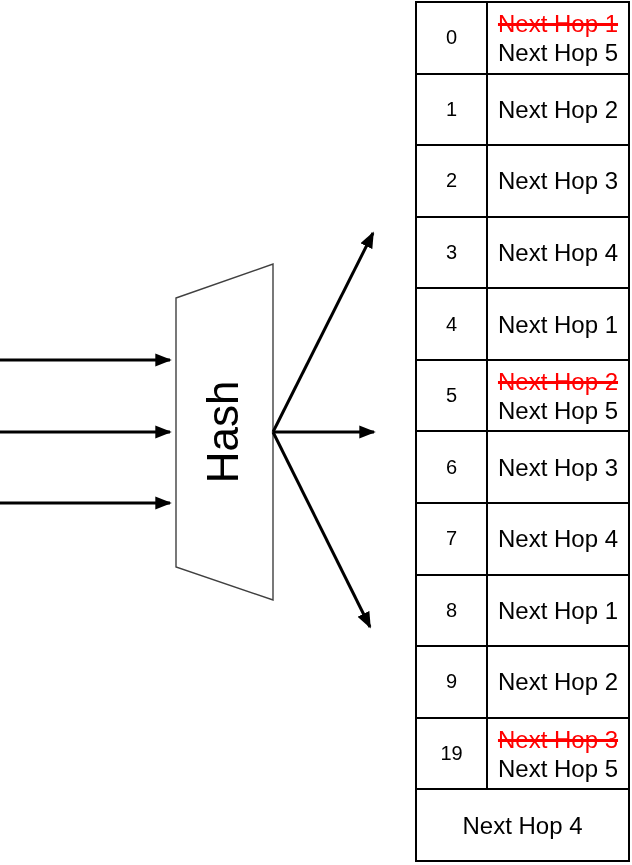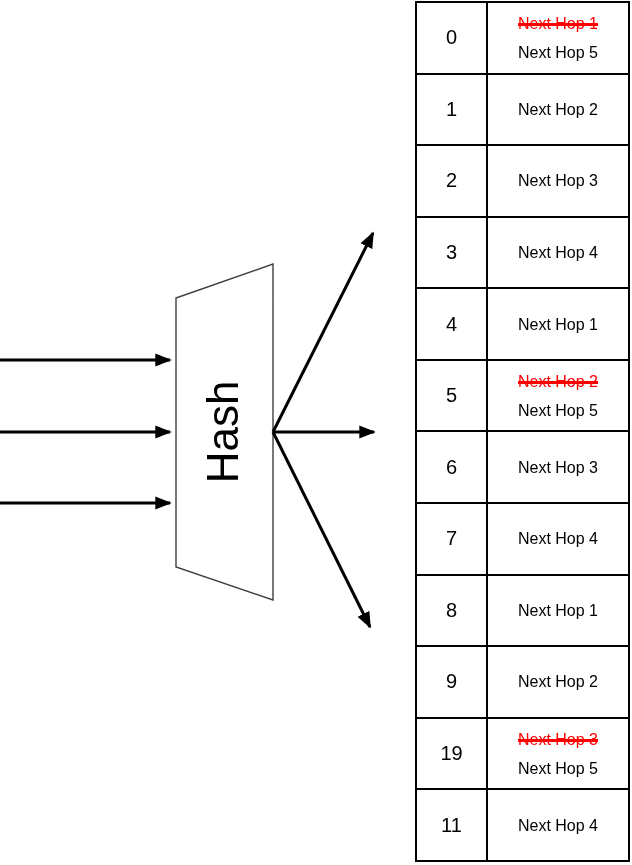--- a/index.html
+++ b/index.html
@@ -54,21 +54,21 @@
     justify-content: center;
     font-size: 20px;
     color: #000000;
   }
   .cell.val {
     flex: 1;
     display: flex;
     flex-direction: column;
     align-items: center;
     justify-content: center;
-    font-size: 16px;
+    font-size: 24px;
     color: #000000;
     line-height: 29px;
     text-align: center;
   }
   .old {
     color: #FF0000;
     text-decoration: line-through;
     text-decoration-thickness: 3px;
   }
   .hash-label-text {
@@ -177,20 +177,19 @@
 
     <div class="row">
       <div class="cell idx">19</div>
       <div class="cell val">
         <span class="old">Next Hop 3</span>
         <span class="new">Next Hop 5</span>
       </div>
     </div>
 
     <div class="row">
-      <div class="cell idx">11</div>
       <div class="cell val">
         <span>Next Hop 4</span>
       </div>
     </div>
 
   </div>
 </div>
 
 </body></html>

